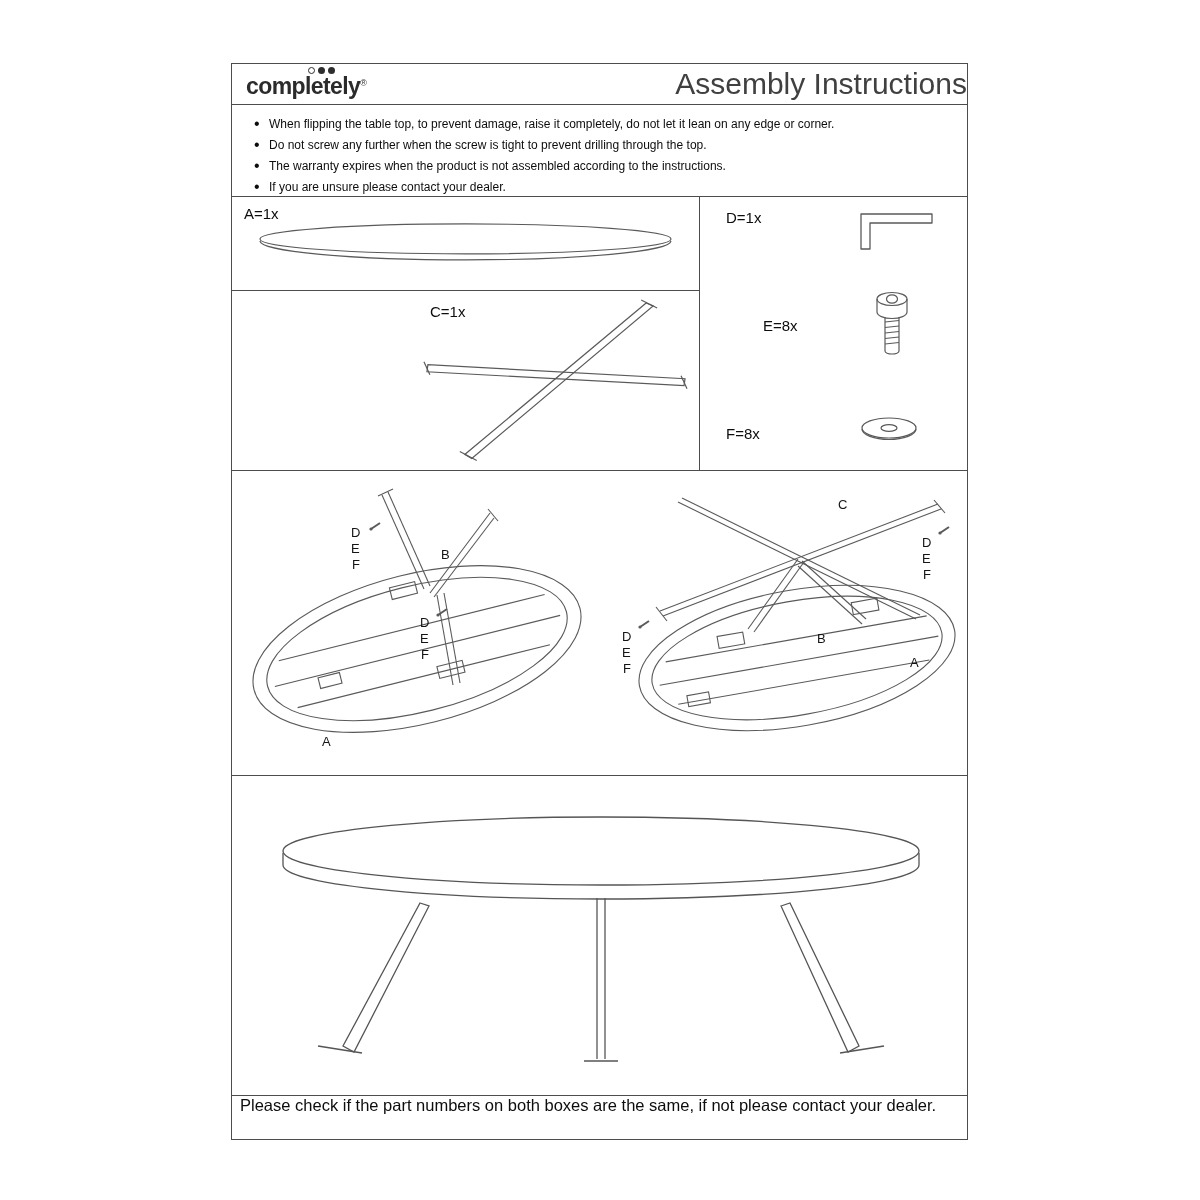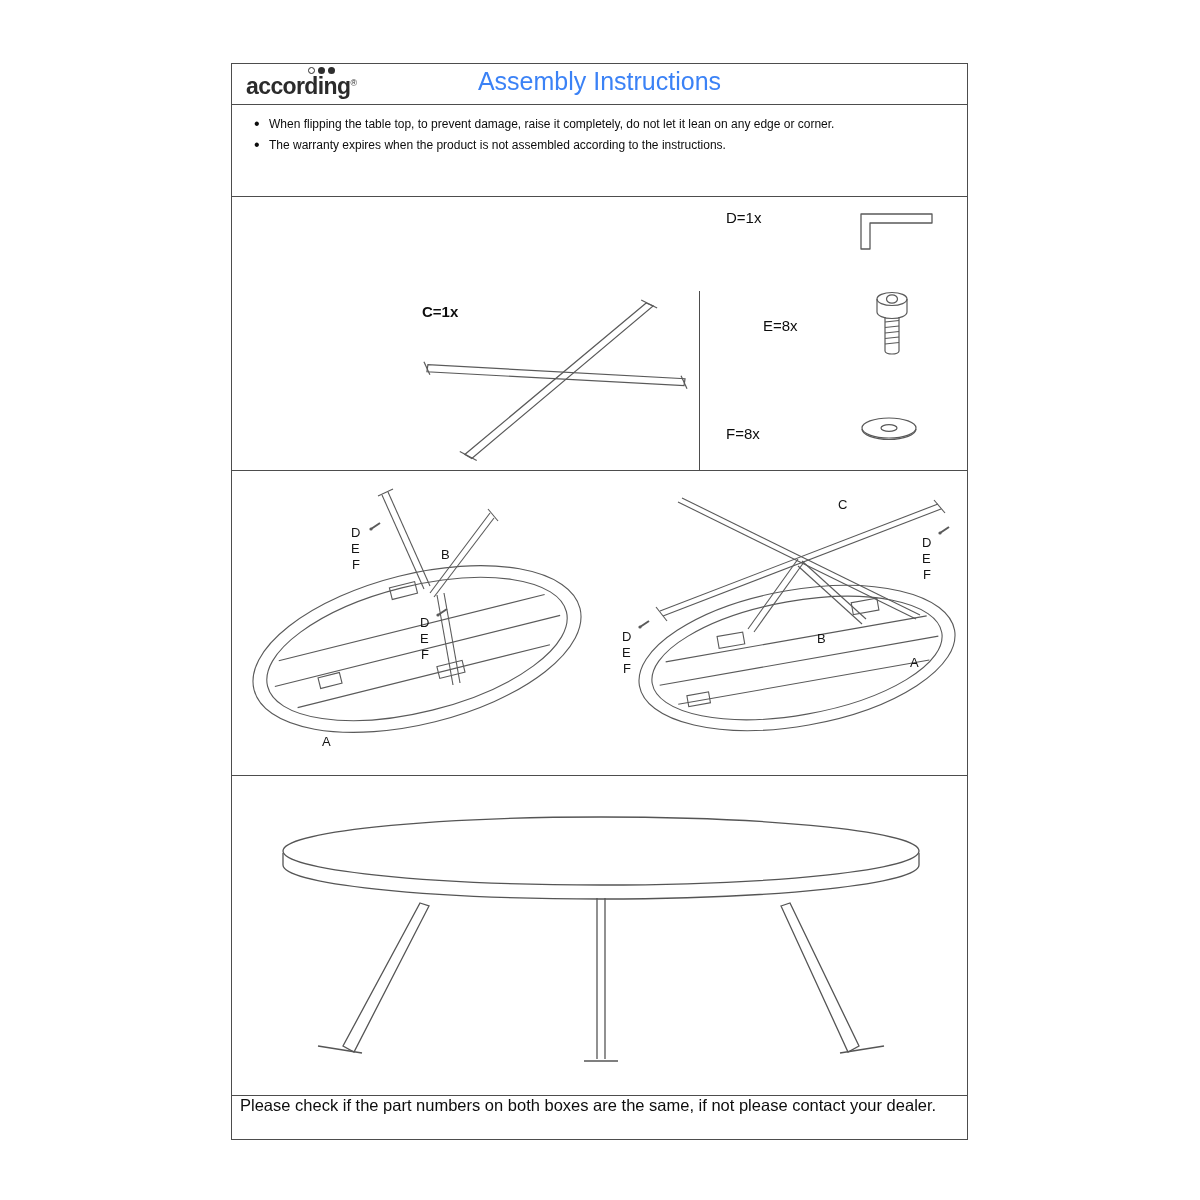--- a/index.html
+++ b/index.html
@@ -11,37 +11,37 @@
   
   .header{position:absolute;top:0;left:0;right:0;height:40px;border-bottom:1px solid #4d4d4d;}
   .logo{position:absolute;left:14px;top:2px;}
   .logo-dots{margin-left:62px;height:9px;display:flex;gap:3px;align-items:center;}
   .logo-dots i{width:7px;height:7px;border-radius:50%;display:block;}
   .logo-dots .d1{border:1.6px solid #2e2e2e;box-sizing:border-box;background:#fff;}
   .logo-dots .d2{background:#2e2e2e;}
   .logo-dots .d3{background:#2e2e2e;}
   .logo-text{font-size:23px;font-weight:700;letter-spacing:-0.6px;color:#2b2b2b;line-height:1;}
   .logo-text sup{font-size:9px;font-weight:400;vertical-align:8px;}
-  .title{position:absolute;left:0;right:0;top:3px;text-align:center;font-size:25px;color:#3b82f6;}
+  .title{position:absolute;left:0;right:0;top:3px;text-align:right;font-size:30px;color:#404040;}
 
   
   .warnings{position:absolute;top:41px;left:0;right:0;height:91px;margin:0;
             padding:9px 12px 0 22px;list-style:none;font-size:12px;color:#0d0d0d;}
   .warning{line-height:21px;padding-left:15px;position:relative;}
   .warning::before{content:"\2022";position:absolute;left:0;top:-1px;font-size:16px;}
 
   
   .parts{position:absolute;top:132px;left:0;right:0;height:274px;border-top:1px solid #4d4d4d;box-sizing:border-box;}
   .box{box-sizing:border-box;position:absolute;}
   .box-a{left:0;top:0;width:468px;height:94px;border-right:1px solid #4d4d4d;border-bottom:1px solid #4d4d4d;}
   .box-b{left:0;top:94px;width:172px;height:179px;border-right:1px solid #4d4d4d;}
   .box-c{left:172px;top:94px;width:296px;height:179px;border-right:1px solid #4d4d4d;}
   .box-right{left:468px;top:0;right:0;height:273px;}
   .part-label{position:absolute;font-size:15px;color:#0d0d0d;}
-  .pl-a{top:8px;left:12px;} .pl-b{bottom:12px;left:14px;} .pl-c{top:12px;left:18px;font-weight:bold;}
+  .pl-a{top:8px;left:12px;} .pl-b{bottom:12px;left:14px;} .pl-c{top:12px;left:26px;}
   .pl-d{top:12px;left:26px;} .pl-e{top:120px;left:26px;margin-left:37px;} .pl-f{top:228px;left:26px;}
   .hw-icon{position:absolute;}
   .hw-d{top:8px;left:152px;} .hw-e{top:92px;left:172px;} .hw-f{top:218px;left:158px;}
   .part-art{position:absolute;inset:0;}
 
   
   .diagrams{position:absolute;top:406px;left:0;right:0;height:305px;border-top:1px solid #4d4d4d;box-sizing:border-box;}
   .final{position:absolute;top:711px;left:0;right:0;height:320px;border-top:1px solid #4d4d4d;box-sizing:border-box;}
   .diagrams svg,.final svg{position:absolute;inset:0;}
   svg text{font-family:"Liberation Sans",sans-serif;font-size:13px;fill:#141414;stroke:none;}
@@ -56,32 +56,43 @@
 <div class="page">
   <div class="doc">
 
     <div class="header">
       <div class="logo">
         <div class="logo-dots">
             <i class="d1"></i>
             <i class="d2"></i>
             <i class="d3"></i>
           </div>
-        <div class="logo-text"><span>according</span><sup>®</sup></div>
+        <div class="logo-text"><span>completely</span><sup>®</sup></div>
       </div>
       <div class="title">Assembly Instructions</div>
     </div>
 
     <ul class="warnings">
       <li class="warning"><span>When flipping the table top, to prevent damage, raise it completely, do not let it lean on any edge or corner.</span></li>
+      <li class="warning"><span>Do not screw any further when the screw is tight to prevent drilling through the top.</span></li>
       <li class="warning"><span>The warranty expires when the product is not assembled according to the instructions.</span></li>
+      <li class="warning"><span>If you are unsure please contact your dealer.</span></li>
     </ul>
 
     <div class="parts">
 
+      <div class="box box-a">
+        <span class="part-label pl-a">A=1x</span>
+        <svg class="part-art" viewBox="0 0 468 93">
+          <g stroke="#5a5a5a" fill="none" stroke-width="1.2">
+            <ellipse cx="234" cy="42" rx="206" ry="15"></ellipse>
+            <path d="M 28 44 A 206 19 0 0 0 440 44"></path>
+          </g>
+        </svg>
+      </div>
 
 
       <div class="box box-c">
         <span class="part-label pl-c">C=1x</span>
         <svg class="part-art" viewBox="0 0 296 178">
           <g stroke="#5a5a5a" fill="none" stroke-width="1.2">
             <polygon points="243,12 250,15 68,168 61,164"></polygon>
             <polygon points="23,81 24,74 282,88 281,95"></polygon>
             <line x1="238" y1="9" x2="254" y2="17"></line>
             <line x1="56" y1="161" x2="73" y2="170"></line>

